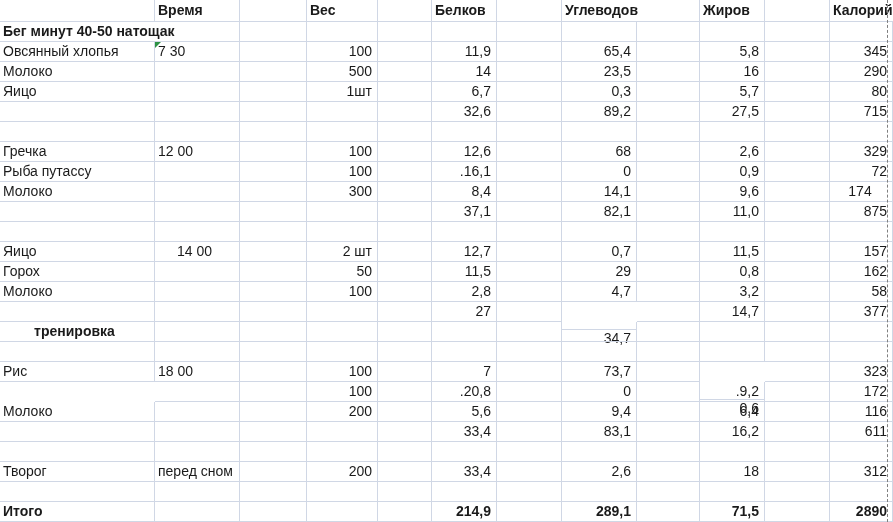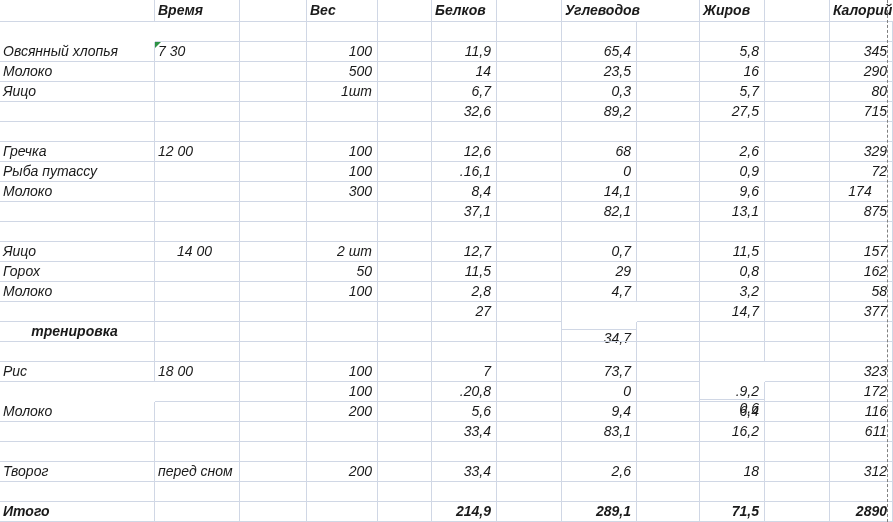--- a/index.html
+++ b/index.html
@@ -53,33 +53,34 @@
   .pagebreak{
     position:absolute;top:0;bottom:0;left:887px;width:0;
     border-left:1px dashed var(--pagebreak);
     z-index:4;
   }
 </style>
 </head>
 <body>
 
 <div class="sheet">
-  <div class="grid" style="grid-template-columns: 155px 85px 67px 71px 54px 65px 65px 75px 63px 65px 65px 63px; grid-template-rows: 22px 20px 20px 20px 20px 20px 20px 20px 20px 20px 20px 20px 20px 20px 20px 20px 20px 20px 20px 20px 20px 20px 20px 20px 20px 20px; font-style: italic;">
+  <div class="grid" style="grid-template-columns: 155px 85px 67px 71px 54px 65px 65px 75px 63px 65px 65px 63px; grid-template-rows: 22px 20px 20px 20px 20px 20px 20px 20px 20px 20px 20px 20px 20px 20px 20px 20px 20px 20px 20px 20px 20px 20px 20px 20px 20px 20px;">
       <div class="cell r1" style="grid-area: 1 / 1;"></div>
       <div class="cell r1 hdr" style="grid-area: 1 / 2;"><span class="txt">Время</span></div>
       <div class="cell r1" style="grid-area: 1 / 3;"></div>
       <div class="cell num r1 hdr" style="grid-area: 1 / 4;"><span class="txt">Вес</span></div>
       <div class="cell r1" style="grid-area: 1 / 5;"></div>
       <div class="cell num r1 hdr" style="grid-area: 1 / 6;"><span class="txt">Белков</span></div>
       <div class="cell r1" style="grid-area: 1 / 7;"></div>
       <div class="cell num r1 hdr" style="grid-area: 1 / 8;"><span class="txt">Углеводов</span></div>
       <div class="cell r1" style="grid-area: 1 / 9;"></div>
       <div class="cell num r1 hdr" style="grid-area: 1 / 10;"><span class="txt">Жиров</span></div>
       <div class="cell r1" style="grid-area: 1 / 11;"></div>
       <div class="cell num r1 hdr" style="grid-area: 1 / 12;"><span class="txt">Калорий</span></div>
+      <div class="cell bold" style="grid-area: 2 / 1;"><span class="txt">Бег минут 40-50 натощак</span></div>
       <div class="cell" style="grid-area: 2 / 2;"></div>
       <div class="cell" style="grid-area: 2 / 3;"></div>
       <div class="cell num" style="grid-area: 2 / 4;"></div>
       <div class="cell" style="grid-area: 2 / 5;"></div>
       <div class="cell num" style="grid-area: 2 / 6;"></div>
       <div class="cell" style="grid-area: 2 / 7;"></div>
       <div class="cell num" style="grid-area: 2 / 8;"></div>
       <div class="cell" style="grid-area: 2 / 9;"></div>
       <div class="cell num" style="grid-area: 2 / 10;"></div>
       <div class="cell" style="grid-area: 2 / 11;"></div>
@@ -182,21 +183,21 @@
       <div class="cell num" style="grid-area: 10 / 12; text-align: center;">174</div>
       <div class="cell" style="grid-area: 11 / 1;"></div>
       <div class="cell" style="grid-area: 11 / 2;"></div>
       <div class="cell" style="grid-area: 11 / 3;"></div>
       <div class="cell num" style="grid-area: 11 / 4;"></div>
       <div class="cell" style="grid-area: 11 / 5;"></div>
       <div class="cell num" style="grid-area: 11 / 6;">37,1</div>
       <div class="cell" style="grid-area: 11 / 7;"></div>
       <div class="cell num" style="grid-area: 11 / 8;">82,1</div>
       <div class="cell" style="grid-area: 11 / 9;"></div>
-      <div class="cell num" style="grid-area: 11 / 10;">13,1</div>
+      <div class="cell num" style="grid-area: 11 / 10;">11,0</div>
       <div class="cell" style="grid-area: 11 / 11;"></div>
       <div class="cell num" style="grid-area: 11 / 12;">875</div>
       <div class="cell" style="grid-area: 12 / 1;"></div>
       <div class="cell" style="grid-area: 12 / 2;"></div>
       <div class="cell" style="grid-area: 12 / 3;"></div>
       <div class="cell num" style="grid-area: 12 / 4;"></div>
       <div class="cell" style="grid-area: 12 / 5;"></div>
       <div class="cell num" style="grid-area: 12 / 6;"></div>
       <div class="cell" style="grid-area: 12 / 7;"></div>
       <div class="cell num" style="grid-area: 12 / 8;"></div>

